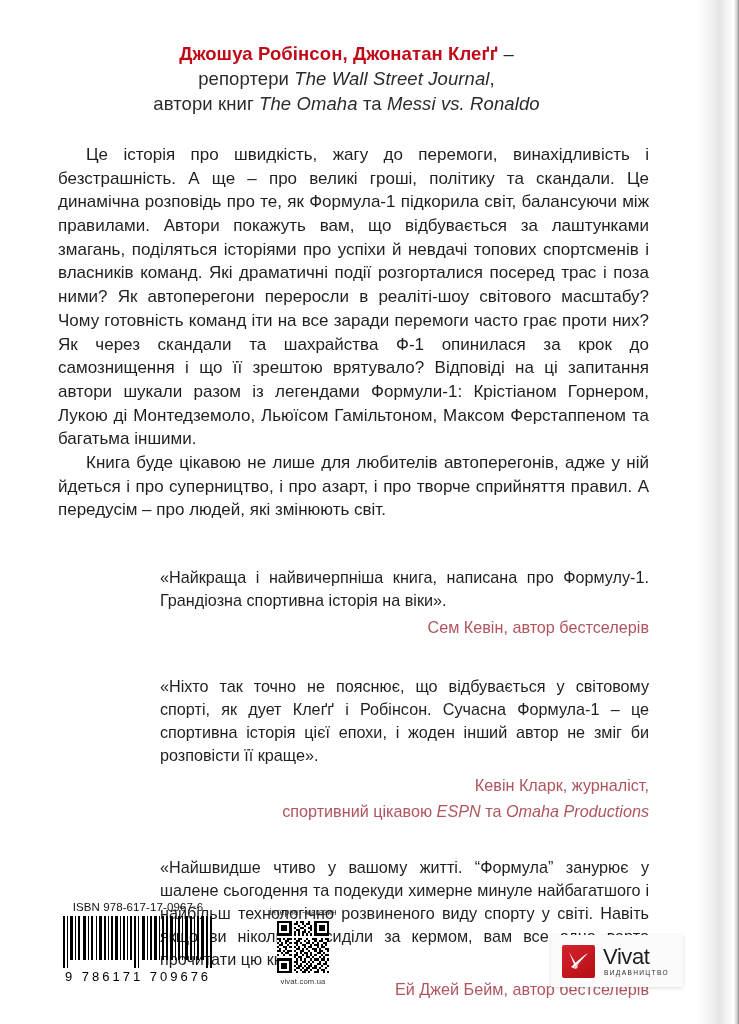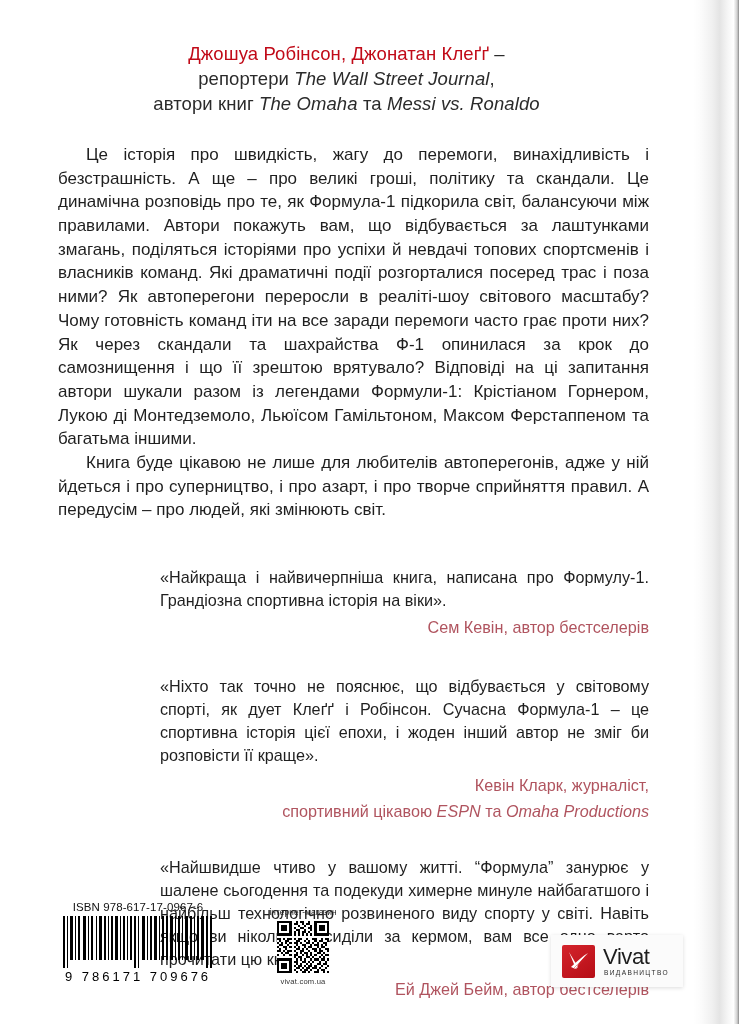--- a/index.html
+++ b/index.html
@@ -51,21 +51,21 @@
     padding: 42px 60px 0 60px;
     line-height: 1.35;
   }
   .authors-line {
     font-size: 18.5px;
     color: #2b2b2b;
     letter-spacing: 0.1px;
   }
   .authors-names {
     color: #c10a18;
-    font-weight: normal;
+    font-weight: bold;
     font-size: 18.5px;
   }
   .dash {
     color: #2b2b2b;
     font-weight: normal;
   }
   .ital {
     font-style: italic;
   }
 

